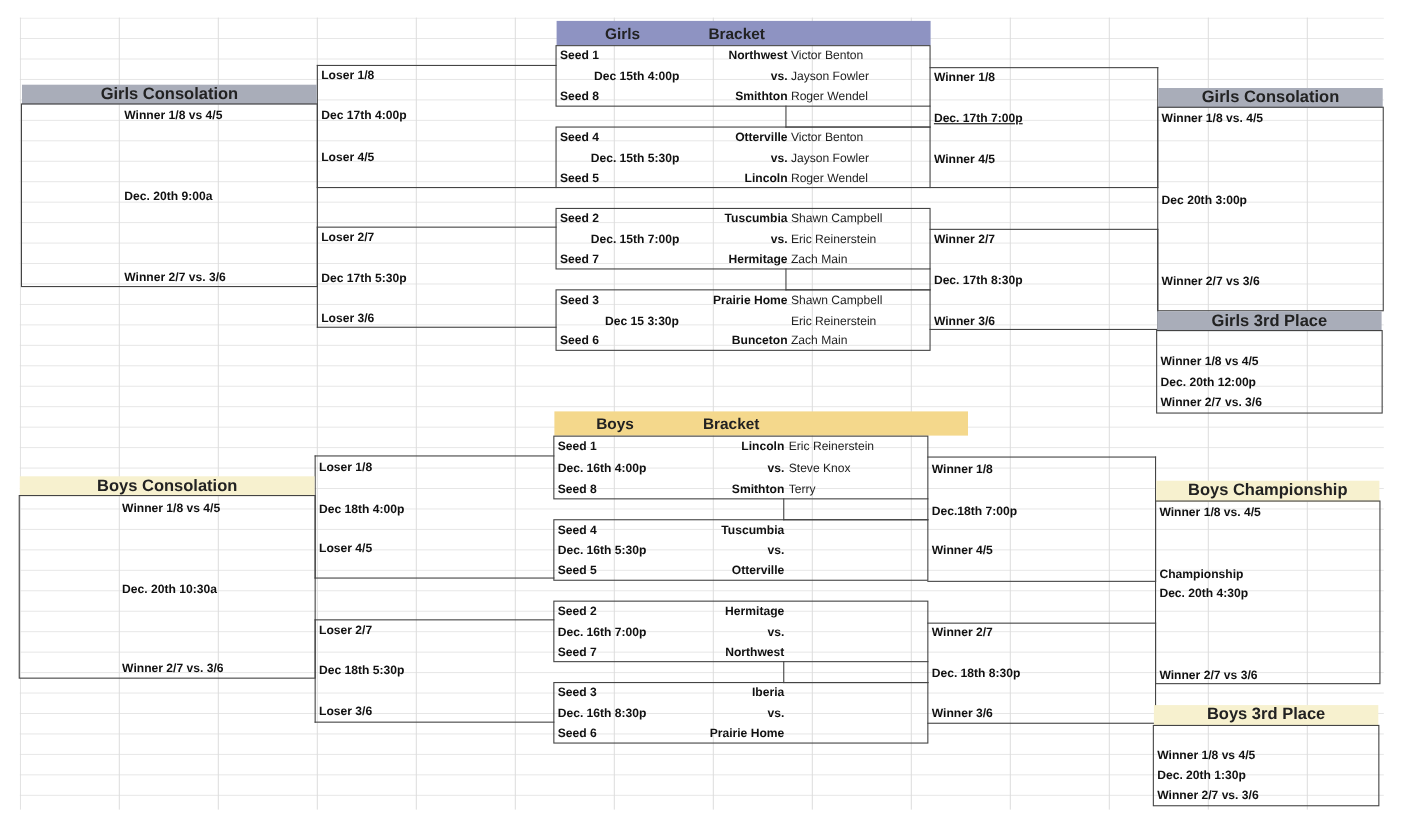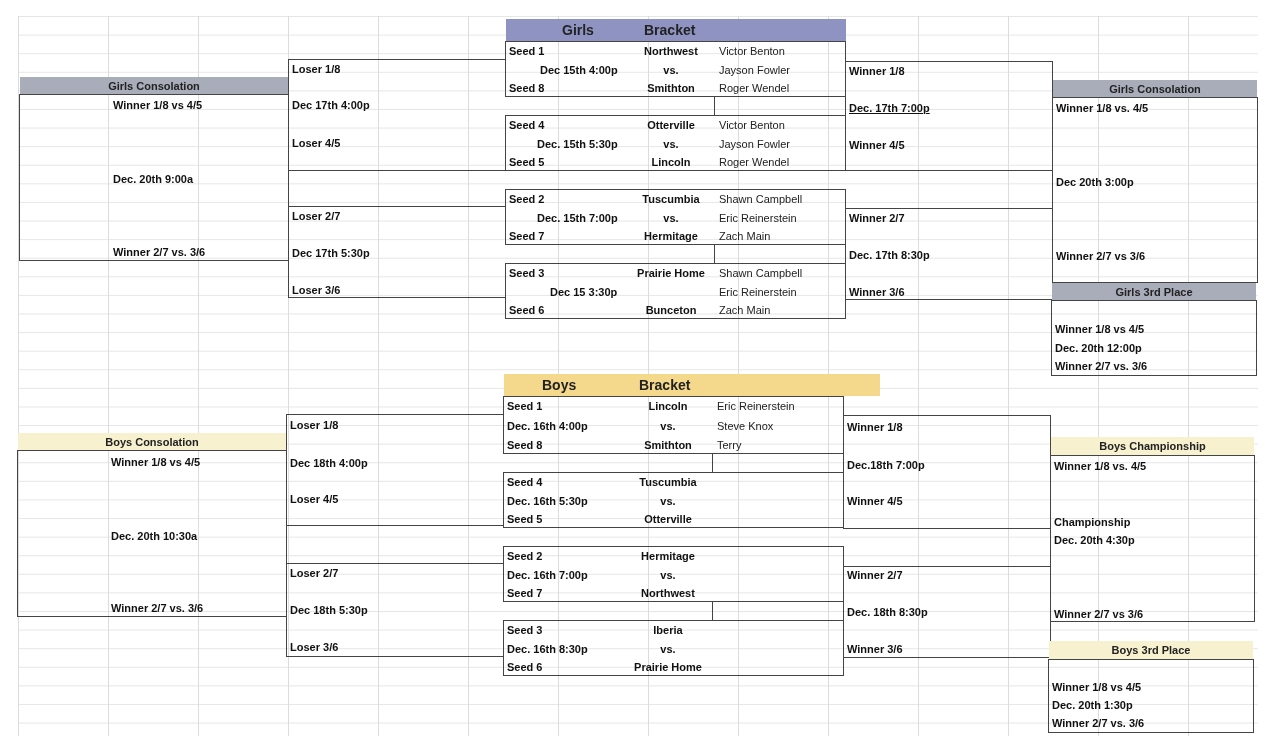--- a/index.html
+++ b/index.html
@@ -3,33 +3,33 @@
 <meta charset="utf-8">
 <style>
   html,body{margin:0;padding:0;background:#fff;}
   body{width:1275px;height:750px;position:relative;overflow:hidden;font-family:"Liberation Sans",sans-serif;color:#111;}
   .grid{position:absolute;left:18px;top:16px;width:1240px;height:720px;
     background-image:
       linear-gradient(to right,#dcdcdc 1px,transparent 1px),
       linear-gradient(to bottom,#e6e6e6 1px,transparent 1px);
     background-size:90px 18.6px;}
   .box{position:absolute;border:1.5px solid #444;box-sizing:border-box;background:transparent;}
-  .hdr{position:absolute;box-sizing:border-box;font-weight:bold;font-size:11px;text-align:center;line-height:18px;color:#222;}
+  .hdr{position:absolute;box-sizing:border-box;font-weight:bold;font-size:15px;text-align:center;line-height:18px;color:#222;}
   .t{position:absolute;font-size:11px;font-weight:bold;white-space:nowrap;line-height:14px;}
   .n{position:absolute;font-size:11px;white-space:nowrap;line-height:14px;color:#222;}
-  .c{text-align:center;}
+  .c{text-align:right;}
   .big{font-size:14px;}
 </style>
 </head>
 <body>
 
 <div class="grid"></div>
 
 <div class="hdr big" style="left:506px;top:19px;width:340px;height:22px;background:#8e93c2;line-height:22px;text-align:left;">
-  <span style="position:absolute;left:56px;">Girls</span>
+  <span style="position:absolute;left:44px;">Girls</span>
   <span style="position:absolute;left:138px;">Bracket</span>
 </div>
 
 <div class="box" style="left:505px;top:41px;width:341px;height:56px;"></div>
 <div class="t" style="left:509px;top:44px;">Seed 1</div>
 <div class="t" style="left:540px;top:63px;">Dec 15th 4:00p</div>
 <div class="t" style="left:509px;top:81px;">Seed 8</div>
 <div class="t c" style="left:626px;width:90px;top:44px;">Northwest</div>
 <div class="t c" style="left:626px;width:90px;top:63px;">vs.</div>
 <div class="t c" style="left:626px;width:90px;top:81px;">Smithton</div>

